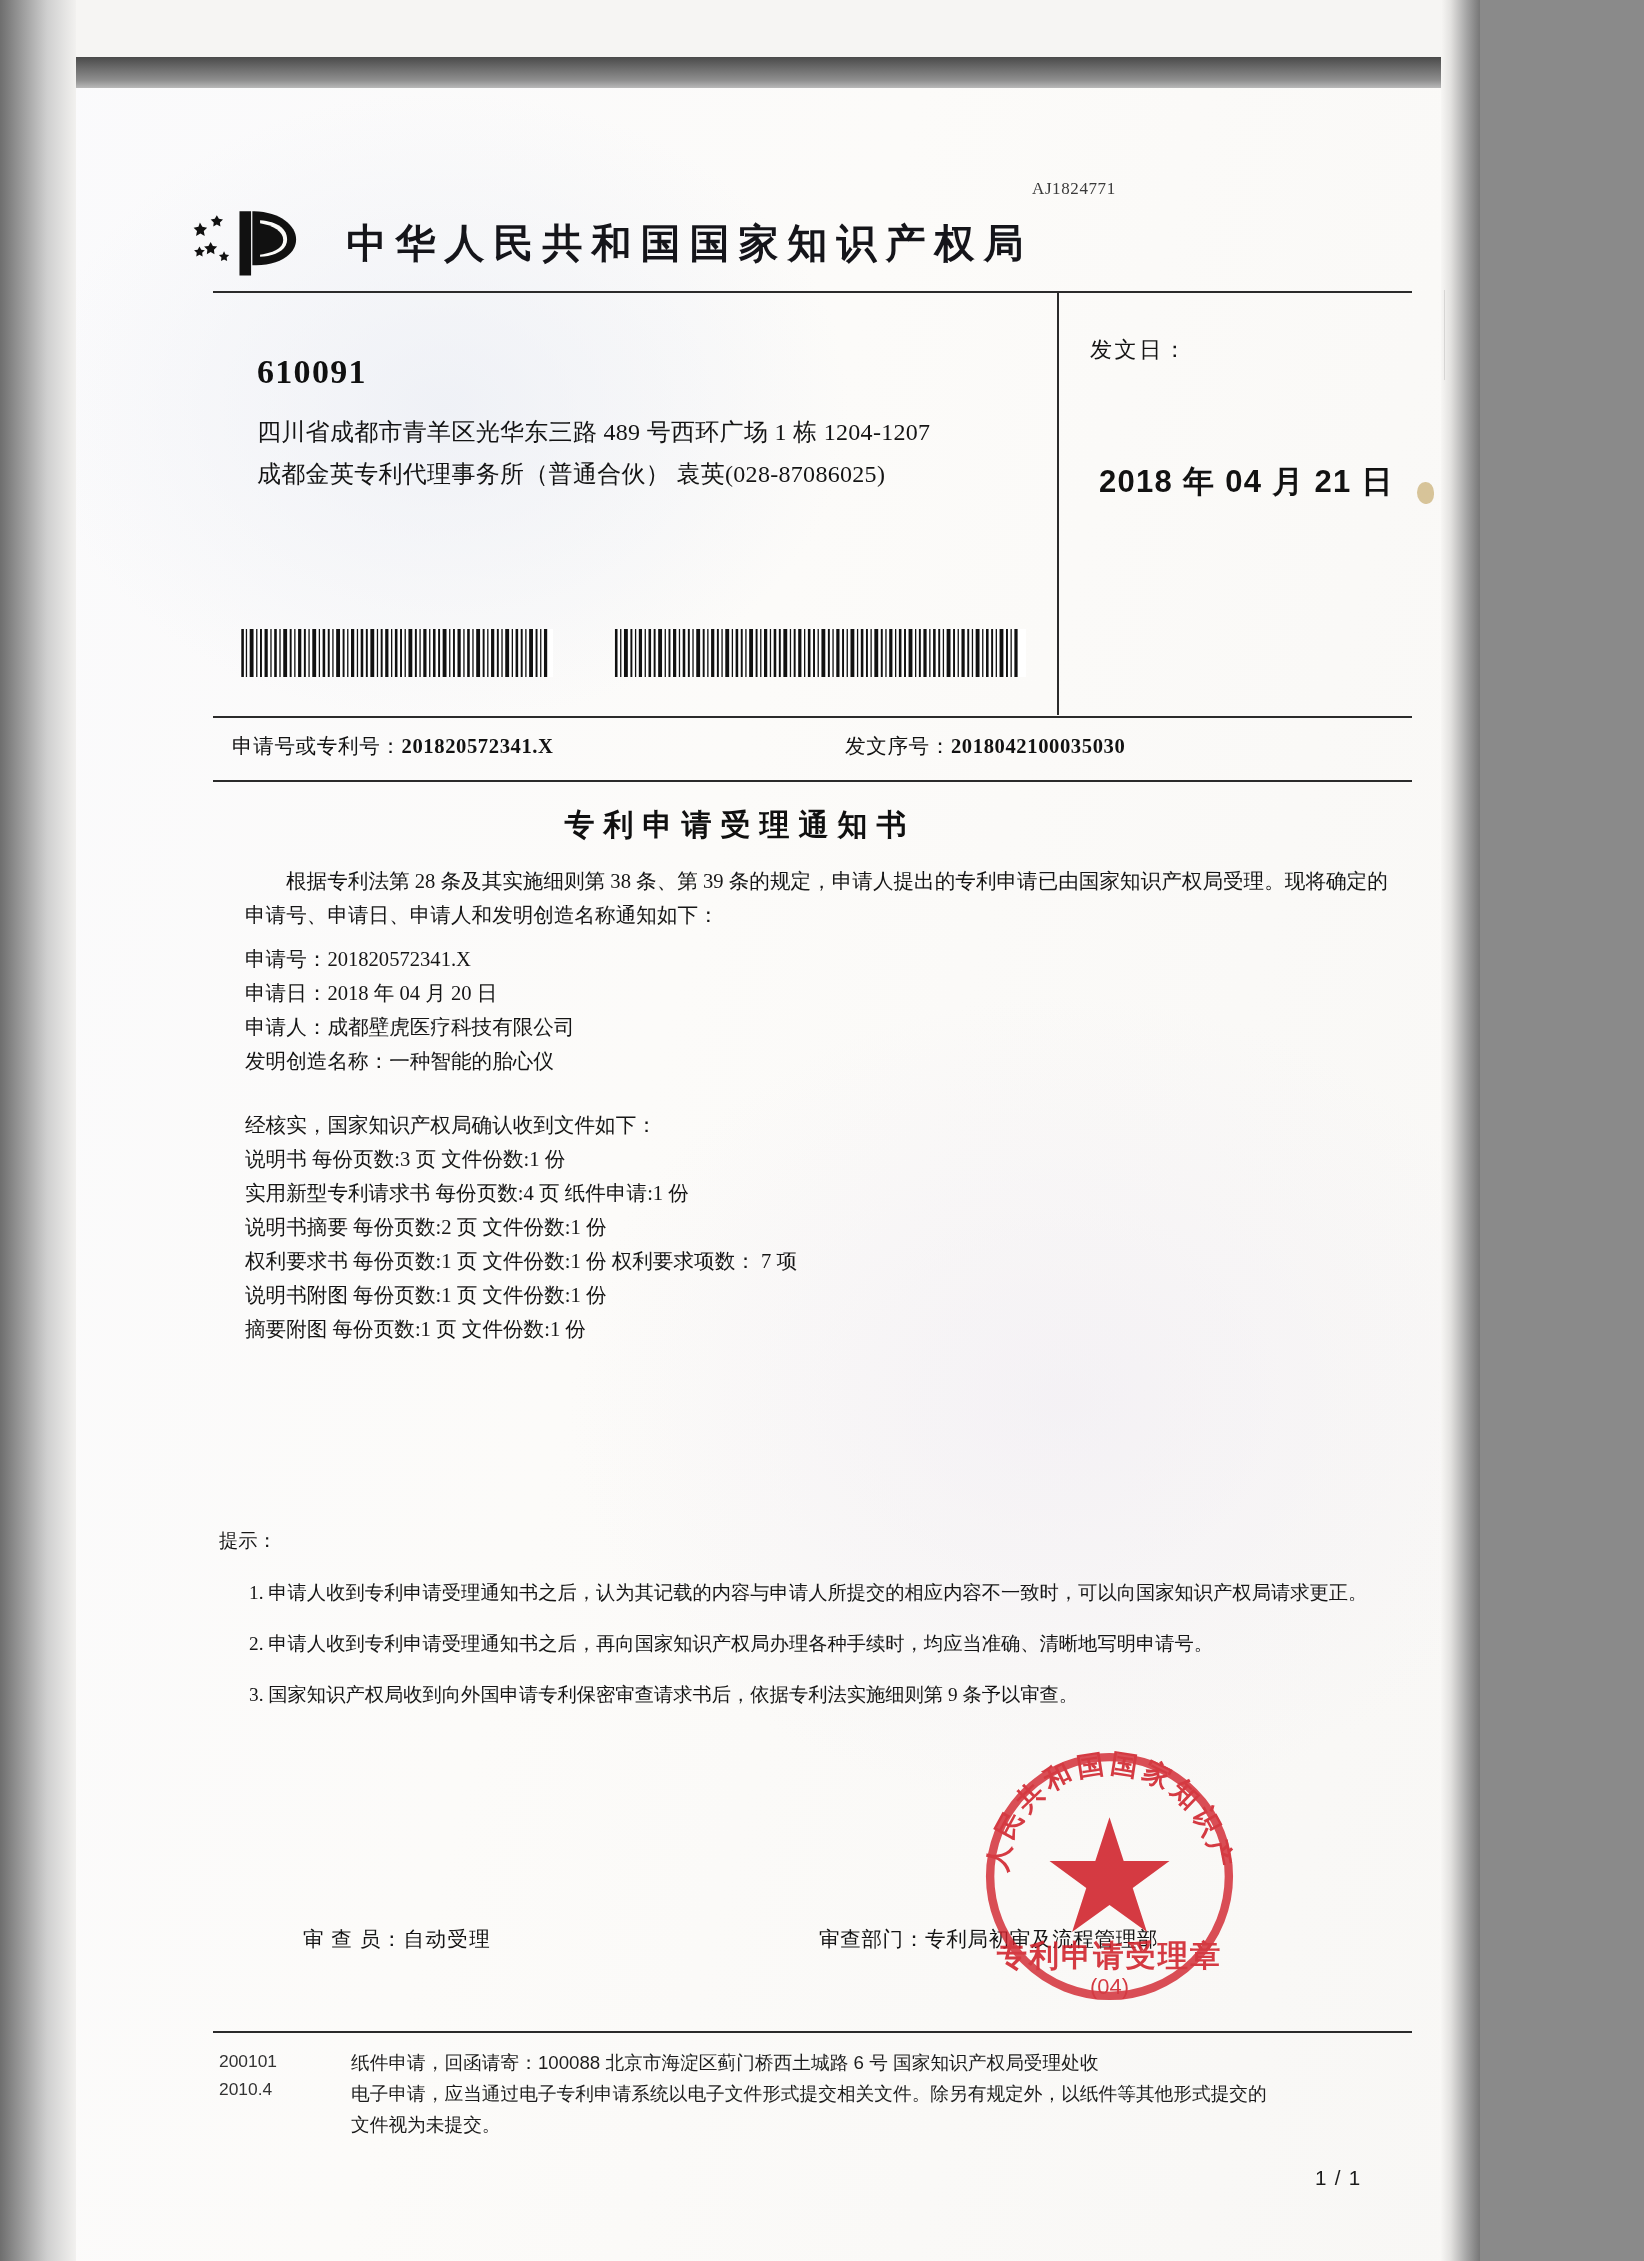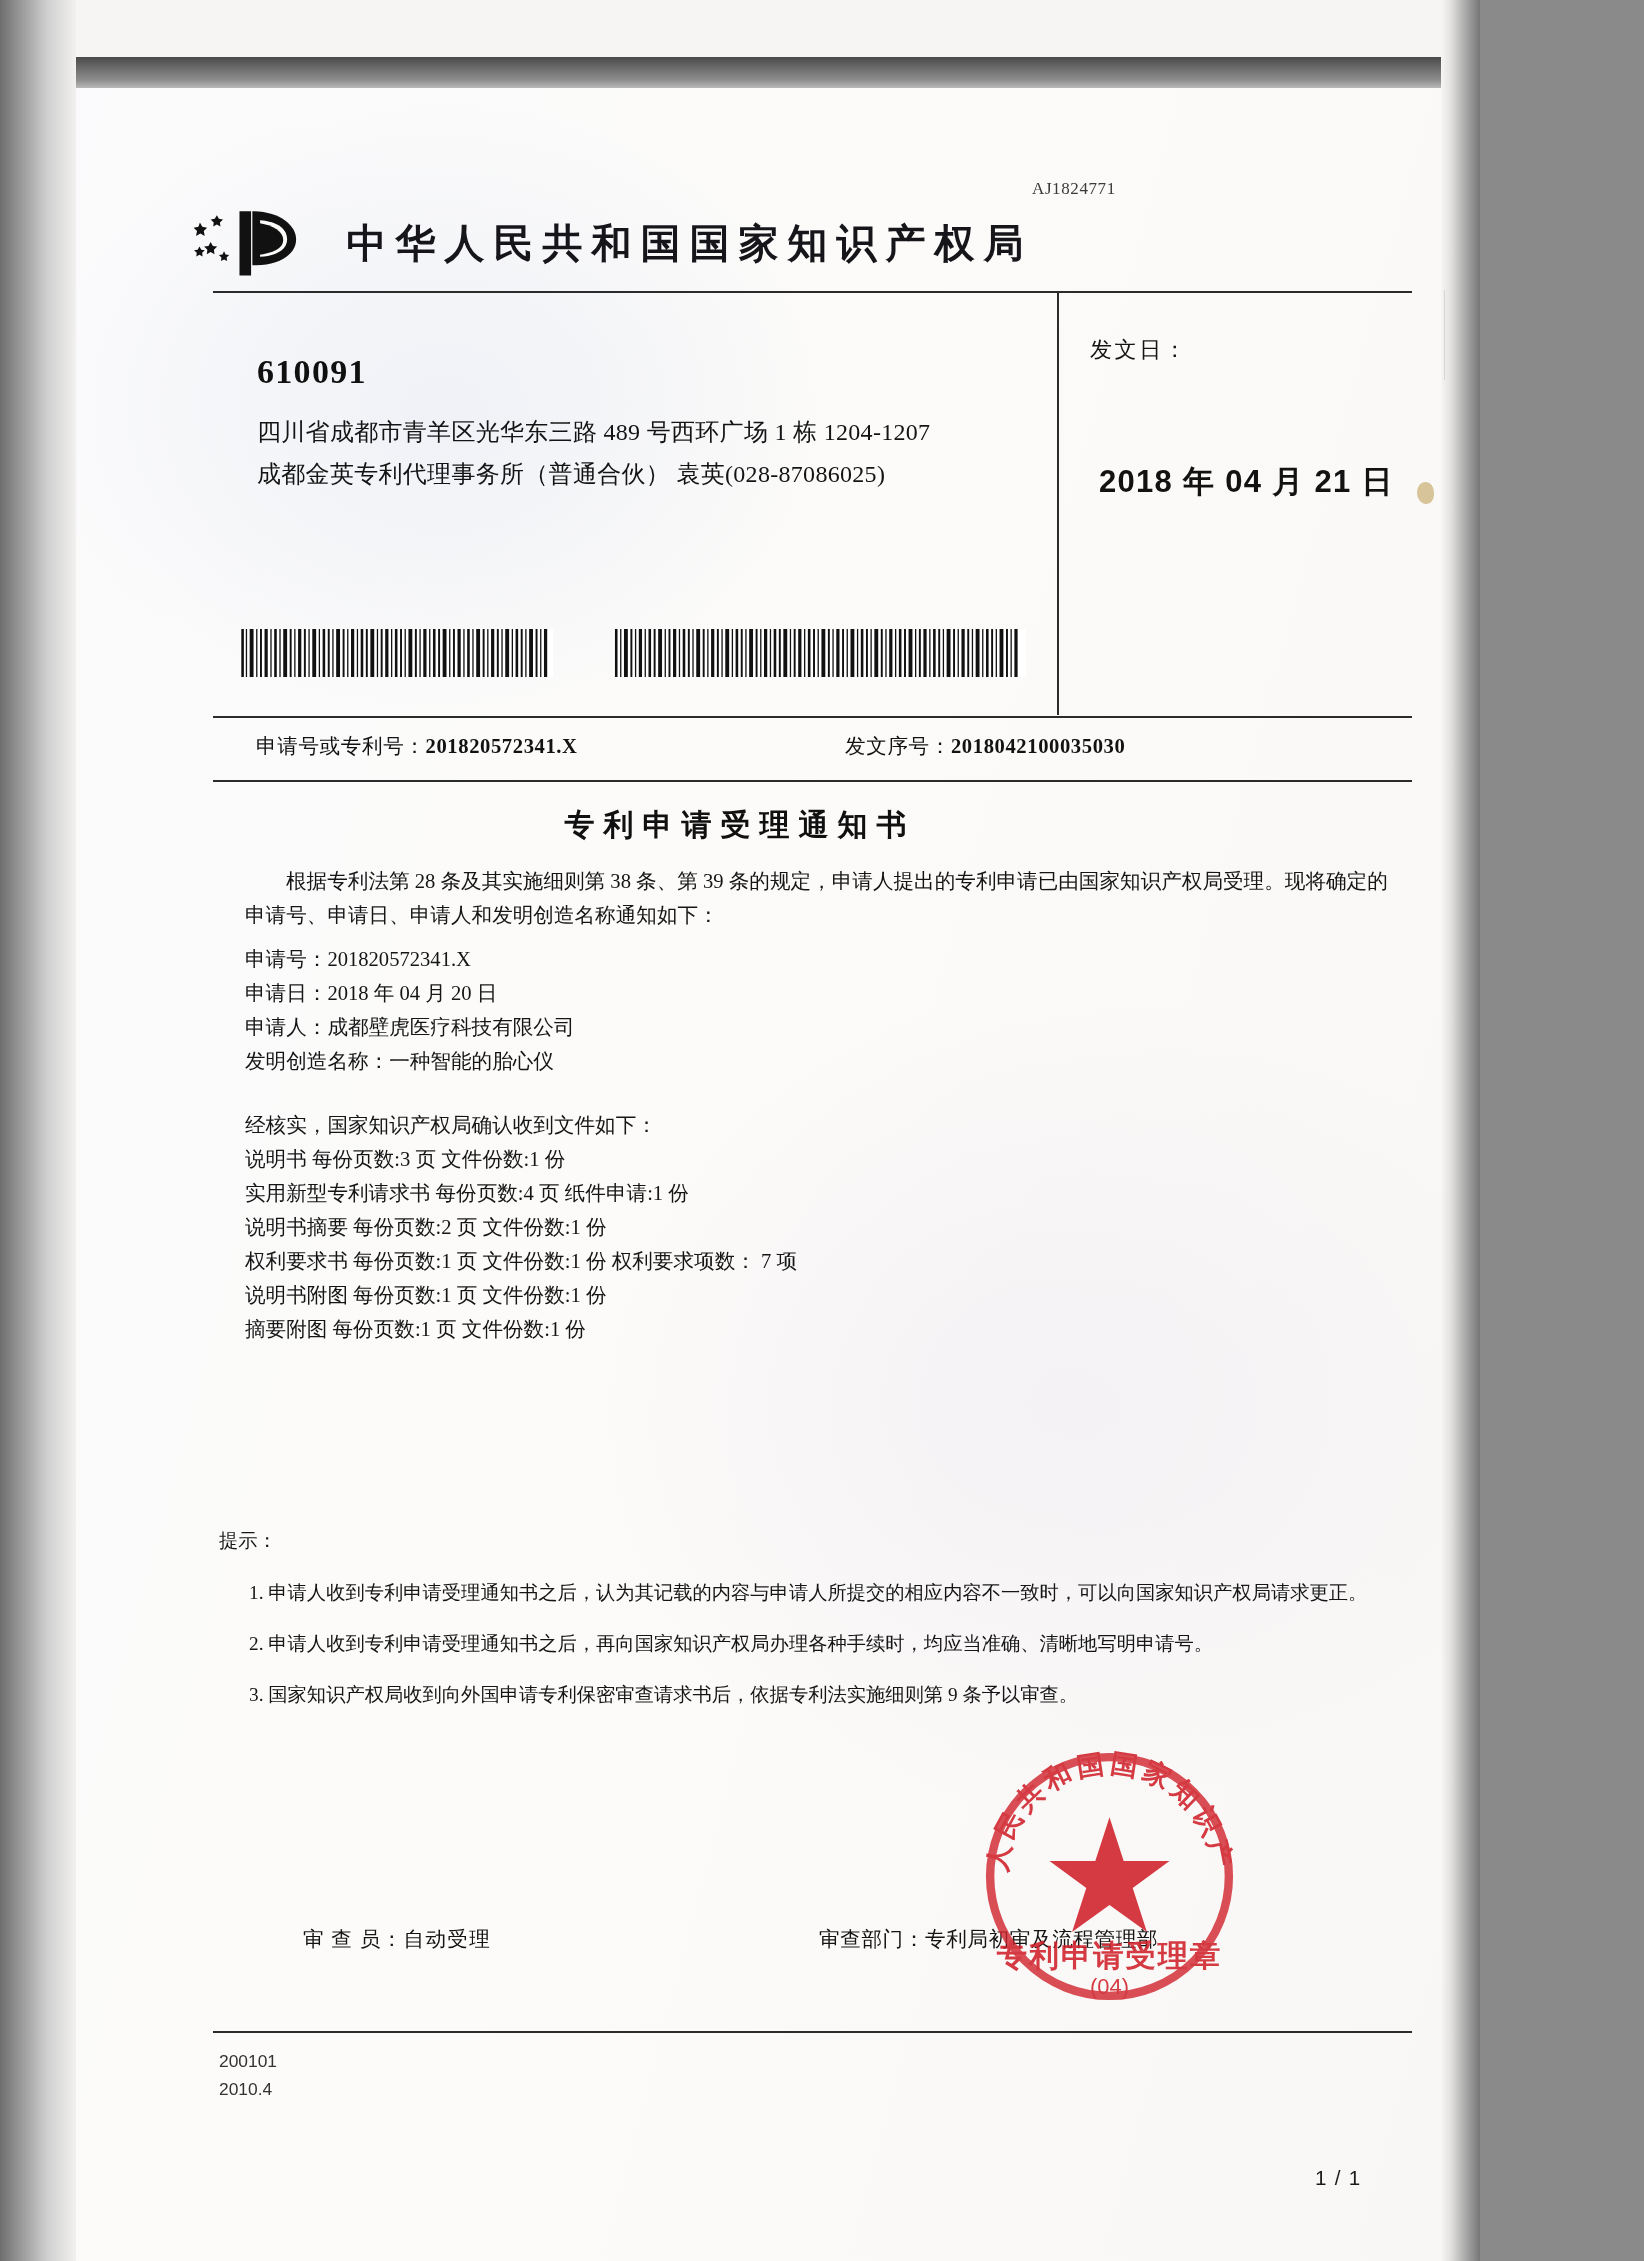--- a/index.html
+++ b/index.html
@@ -163,21 +163,20 @@
 
   
   .appno {
     position: absolute;
     left: 232px;
     top: 732px;
     font-size: 20.6px;
     color: #121212;
     letter-spacing: 0.6px;
     white-space: nowrap;
-    margin-left: 24px;
   }
   .appno b, .serial b { font-weight: bold; }
   .serial {
     position: absolute;
     left: 845px;
     top: 732px;
     font-size: 20.6px;
     color: #121212;
     letter-spacing: 0.6px;
     white-space: nowrap;
@@ -578,17 +577,22 @@
       <polygon fill="#d0202a" points="210,118 232,186 303,186 246,228 268,296 210,254 152,296 174,228 117,186 188,186"></polygon>
       <text x="210" y="348" text-anchor="middle" font-family="'Liberation Sans', sans-serif" font-size="47" font-weight="bold" fill="#d0202a" letter-spacing="3">专利申请受理章</text>
       <text x="210" y="392" text-anchor="middle" font-family="'Liberation Sans', sans-serif" font-size="34" fill="#d0202a">(04)</text>
     </svg>
   </div>
 
   <div class="foot-left">
     <div>200101</div>
     <div>2010.4</div>
   </div>
+  <div class="foot-right">
+    <div>纸件申请，回函请寄：100088 北京市海淀区蓟门桥西土城路 6 号   国家知识产权局受理处收</div>
+    <div>电子申请，应当通过电子专利申请系统以电子文件形式提交相关文件。除另有规定外，以纸件等其他形式提交的</div>
+    <div>文件视为未提交。</div>
+  </div>
 
   <div class="page-num">1 / 1</div>
 
 </div>
 
 
 </body></html>

